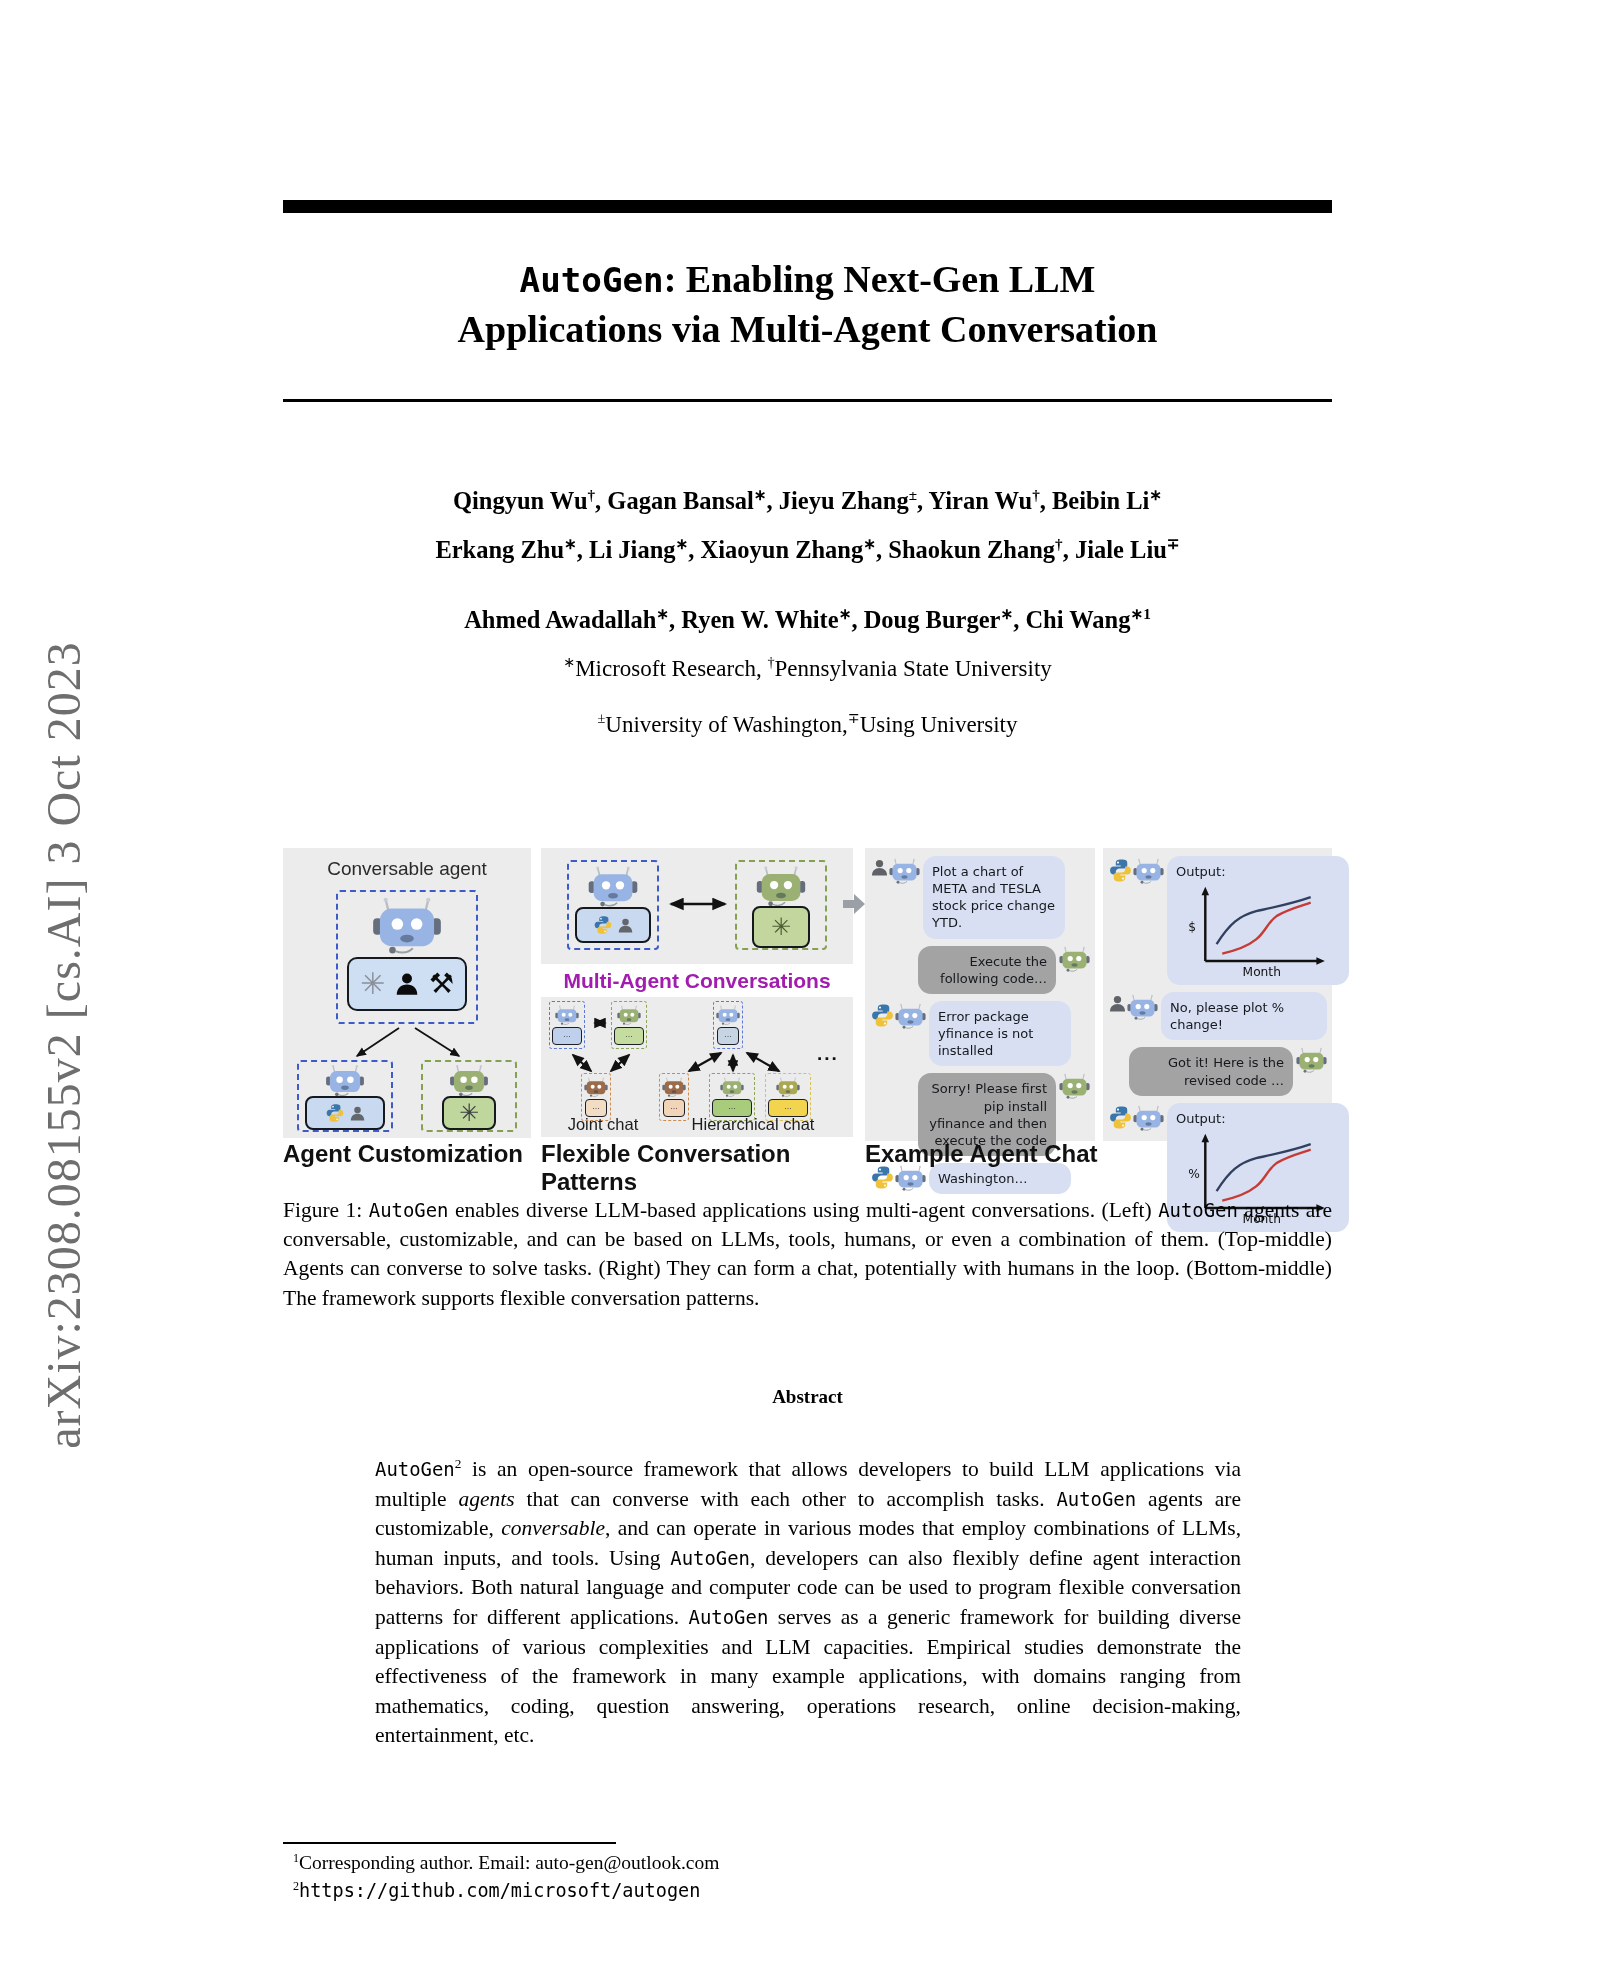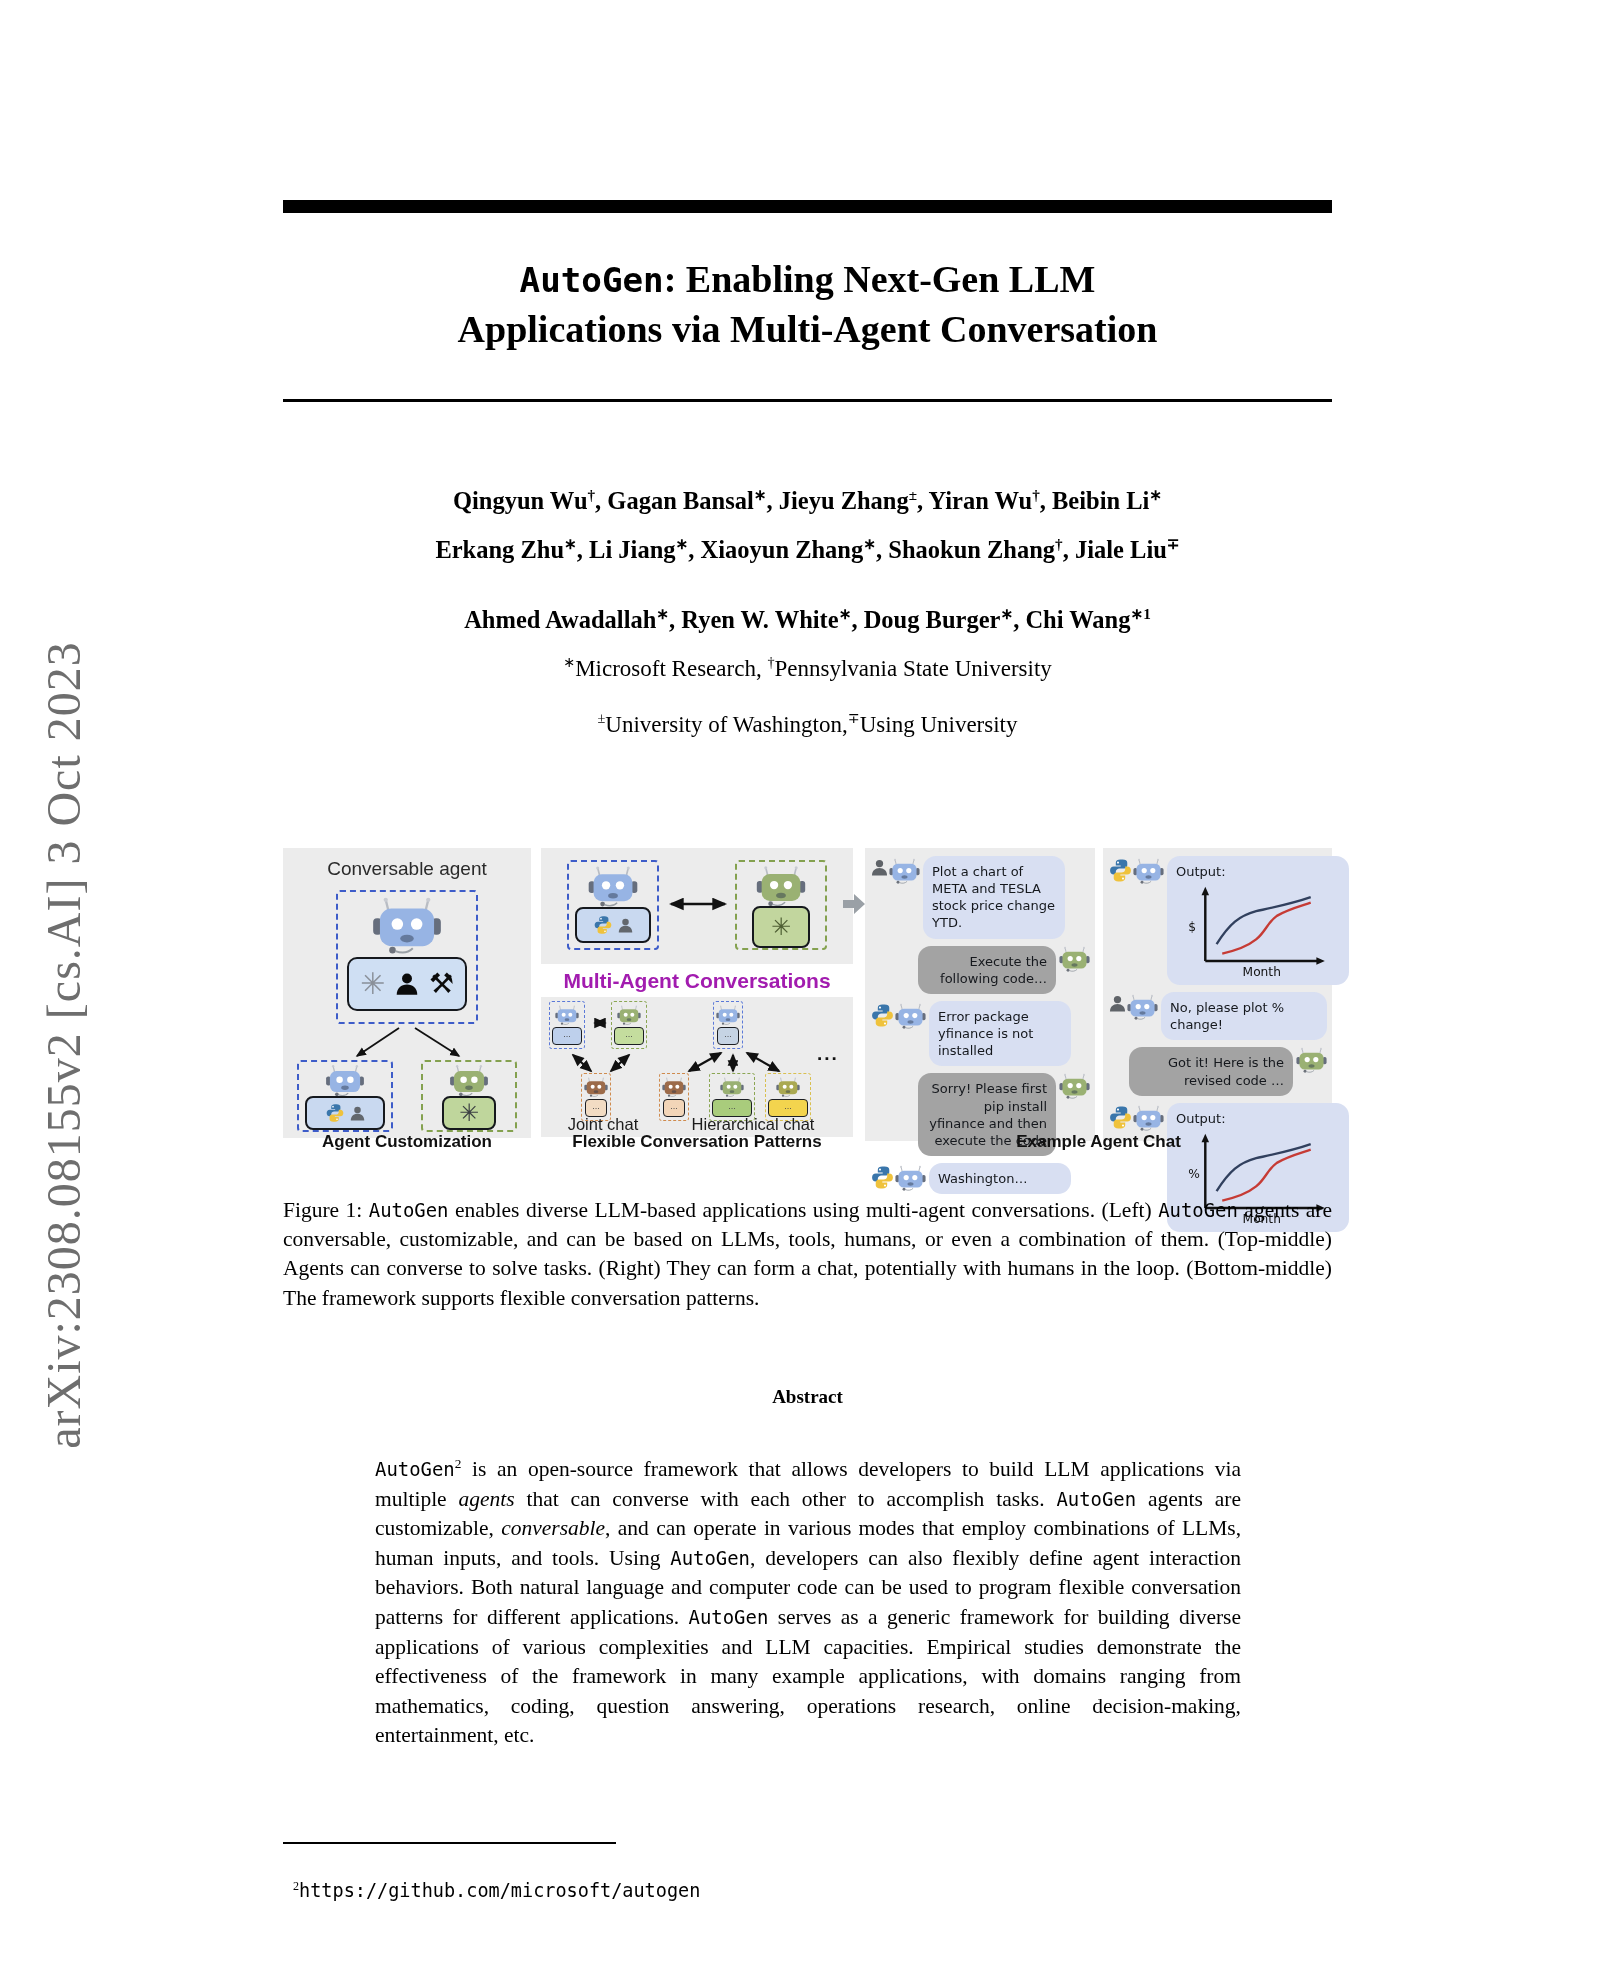--- a/index.html
+++ b/index.html
@@ -31,22 +31,22 @@
   .figure{position:absolute;top:845px;left:0;width:1049px;height:335px;
     font-family:"Liberation Sans",sans-serif;}
   .panel{position:absolute;background:#ececec;}
   .p1{left:0;top:3px;width:248px;height:290px;}
   .p2a{left:258px;top:3px;width:312px;height:116px;}
   .p2-label{position:absolute;left:258px;top:124px;width:312px;text-align:center;
     font-weight:700;font-size:21px;color:#a21caf;}
   .p2b{left:258px;top:152px;width:312px;height:140px;}
   .p3{left:582px;top:3px;width:230px;height:293px;}
   .p4{left:820px;top:3px;width:229px;height:293px;}
-  .fig-cap{position:absolute;top:287px;text-align:center;font-weight:700;
-    font-size:17px;color:#111;}
+  .fig-cap{position:absolute;top:295px;text-align:left;font-weight:700;
+    font-size:24px;color:#111;}
   .cap1{left:0;width:248px;} .cap2{left:258px;width:312px;} .cap3{left:582px;width:467px;}
   .gap-arrow{position:absolute;left:558px;top:48px;}
 
   
   .p1-header{position:absolute;top:10px;left:0;width:100%;text-align:center;
     font-size:19px;color:#2a2a2a;}
   .dashed{position:absolute;display:flex;flex-direction:column;align-items:center;
     border-radius:4px;}
   .dashed.blue{border:2.6px dashed #3d5cc9;}
   .dashed.green{border:2.4px dashed #84a14f;}
@@ -449,15 +449,16 @@
       <div class="fig-cap cap2">Flexible Conversation Patterns</div>
       <div class="fig-cap cap3">Example Agent Chat</div>
     </div>
 
     <div class="figure-caption"><span>Figure 1: </span><span class="mono">AutoGen</span><span> enables diverse LLM-based applications using multi-agent conversations. (Left) </span><span class="mono">AutoGen</span><span> agents are conversable, customizable, and can be based on LLMs, tools, humans, or even a combination of them. (Top-middle) Agents can converse to solve tasks. (Right) They can form a chat, potentially with humans in the loop. (Bottom-middle) The framework supports flexible conversation patterns.</span></div>
 
     <h2 class="abstract-title">Abstract</h2>
     <div class="abstract-body"><span class="mono">AutoGen</span><sup>2</sup><span> is an open-source framework that allows developers to build LLM applications via multiple </span><em>agents</em><span> that can converse with each other to accomplish tasks. </span><span class="mono">AutoGen</span><span> agents are customizable, </span><em>conversable</em><span>, and can operate in various modes that employ combinations of LLMs, human inputs, and tools. Using </span><span class="mono">AutoGen</span><span>, developers can also flexibly define agent interaction behaviors. Both natural language and computer code can be used to program flexible conversation patterns for different applications. </span><span class="mono">AutoGen</span><span> serves as a generic framework for building diverse applications of various complexities and LLM capacities. Empirical studies demonstrate the effectiveness of the framework in many example applications, with domains ranging from mathematics, coding, question answering, operations research, online decision-making, entertainment, etc.</span></div>
 
     <div class="fn-rule"></div>
+    <div class="footnote fn1"><sup>1</sup><span>Corresponding author. Email: auto-gen@outlook.com</span></div>
     <div class="footnote fn2"><sup>2</sup><span class="mono">https://github.com/microsoft/autogen</span></div>
   </div>
 </div>
 
 </body></html>

